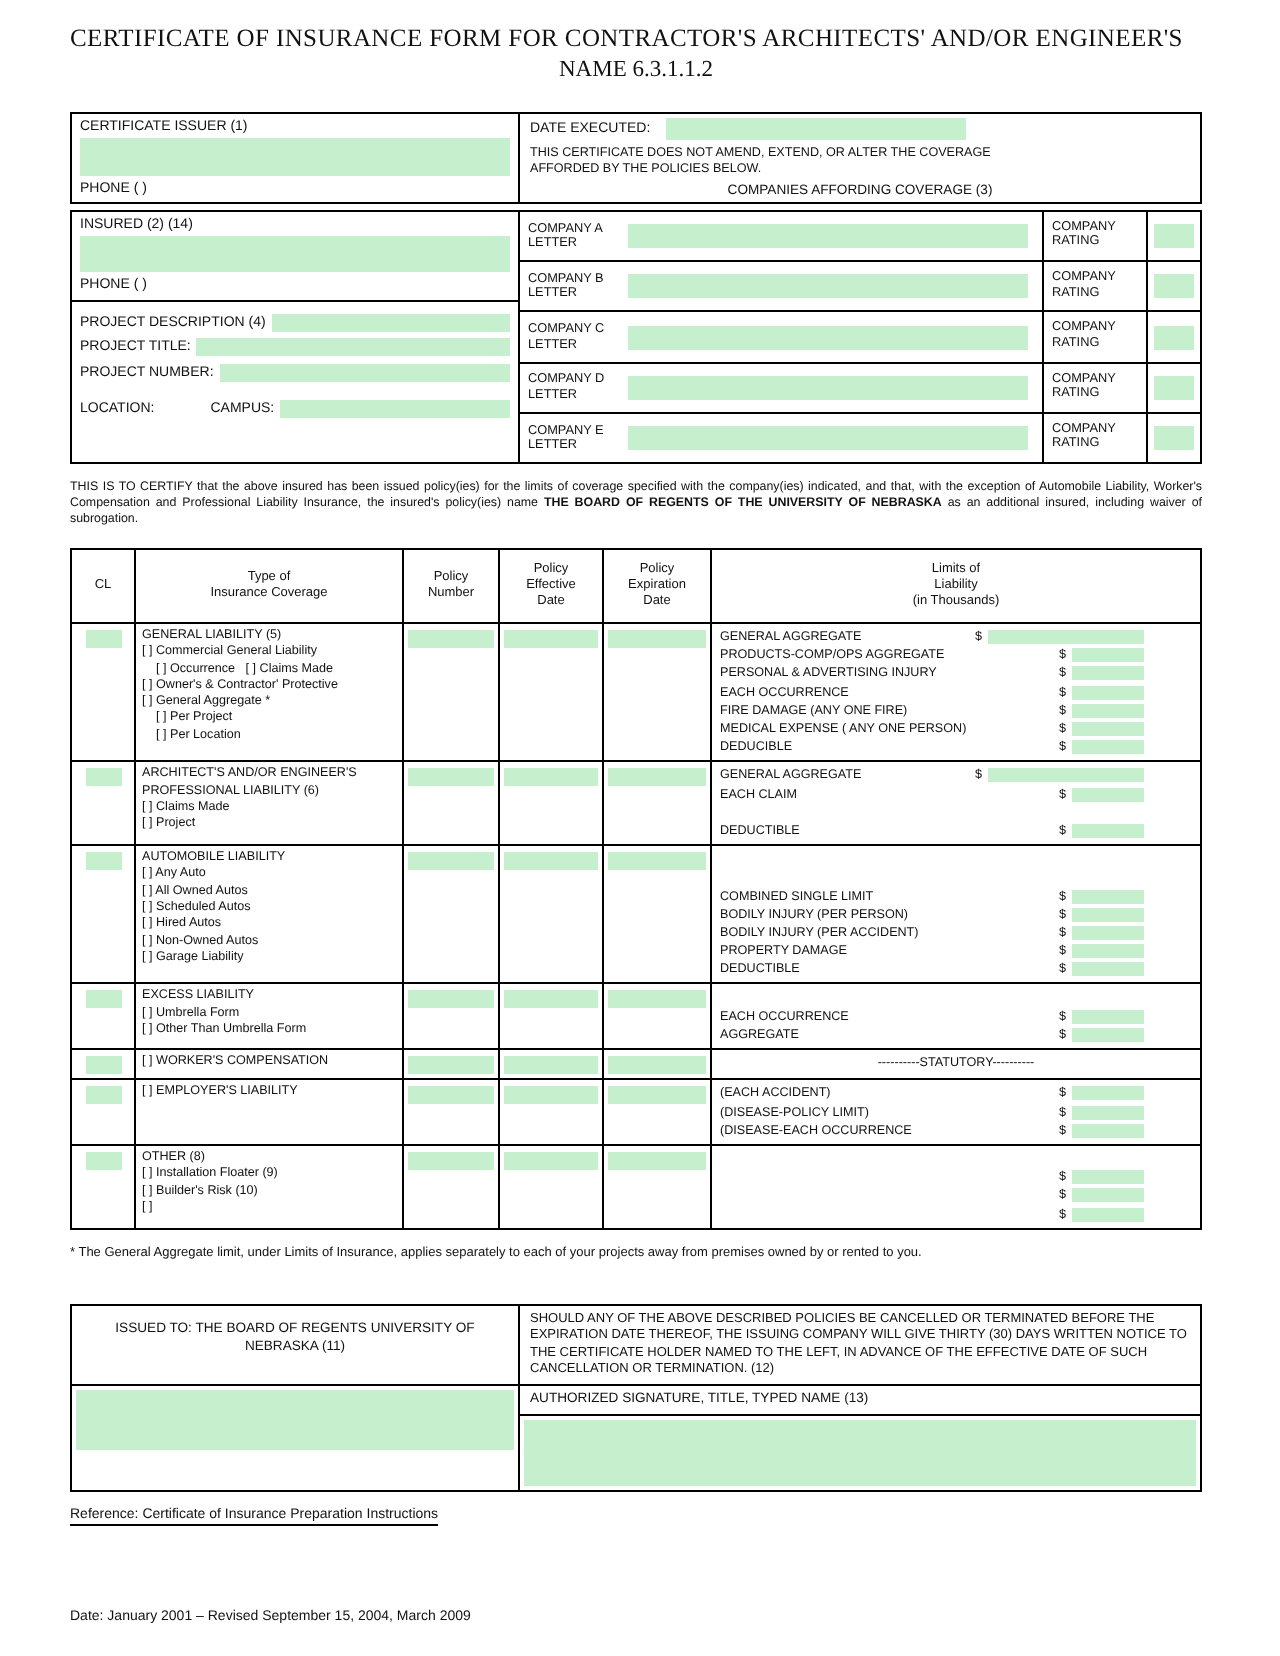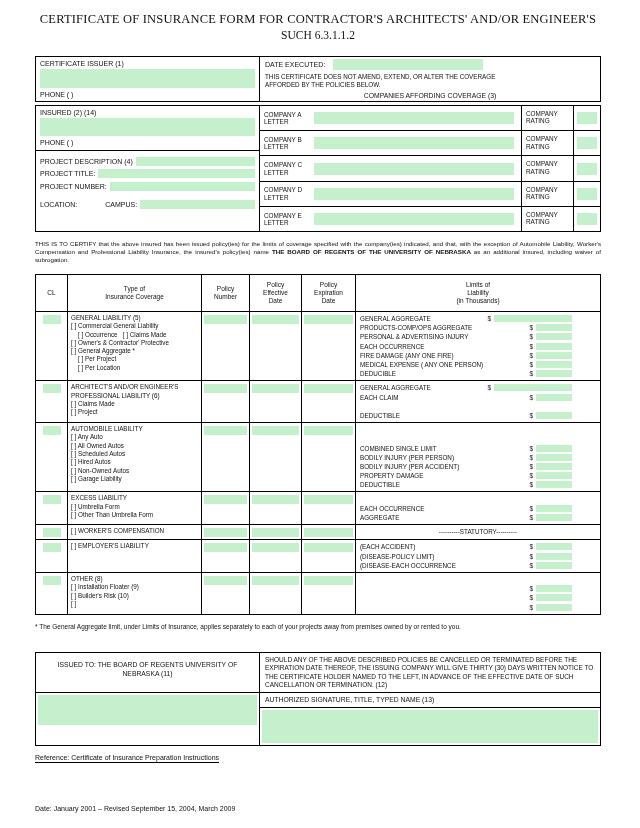--- a/index.html
+++ b/index.html
@@ -1,20 +1,20 @@
 <!DOCTYPE html>
 <html><head>
 <meta charset="utf-8">
 <style>
   * { box-sizing: border-box; margin: 0; padding: 0; }
   html, body { width: 640px; height: 828px; background: #ffffff; }
   body { font-family: "Liberation Sans", sans-serif; color: #111; position: relative; overflow: hidden; }
   .page { position: absolute; left: 35px; top: 12px; width: 566px; }
 
-  .title1 { font-family: "Liberation Serif", serif; font-size: 12.5px; text-align: center; letter-spacing: .2px; }
+  .title1 { font-family: "Liberation Serif", serif; font-size: 12.5px; text-align: left; letter-spacing: .2px; }
   .title2 { font-family: "Liberation Serif", serif; font-size: 11.5px; text-align: center; margin-top: 2px; }
 
   .gbox { background: #c6efce; display: block; }
 
   
   .box1 { border: 1px solid #000; display: flex; margin-top: 15px; height: 46px; }
   .box1-left { width: 223px; padding: 3px 4px; display: flex; flex-direction: column; font-size: 7px; }
   .b1-green { height: 19px; margin-top: 2px; }
   .box1-left .phone { margin-top: auto; }
   .box1-right { flex: 1; border-left: 1px solid #000; padding: 2px 5px 2px 5px; display: flex; flex-direction: column; font-size: 7px; }
@@ -89,21 +89,21 @@
   .reference { margin-top: 8px; font-size: 7px; }
   .reference .refline { border-bottom: 1px solid #000; padding-bottom: 1px; }
   .footer-date { margin-top: 44px; font-size: 7px; }
 </style>
 </head>
 <body>
 
 <div class="page">
 
   <div class="title1">CERTIFICATE OF INSURANCE FORM FOR CONTRACTOR'S ARCHITECTS' AND/OR ENGINEER'S</div>
-  <div class="title2">SUCH 6.3.1.1.2</div>
+  <div class="title2">NAME 6.3.1.1.2</div>
 
   <div class="box1">
     <div class="box1-left">
       <span>CERTIFICATE ISSUER (1)</span>
       <span class="gbox b1-green"></span>
       <span class="phone">PHONE (  )</span>
     </div>
     <div class="box1-right">
       <div class="date-row">
         <span>DATE EXECUTED:</span>

